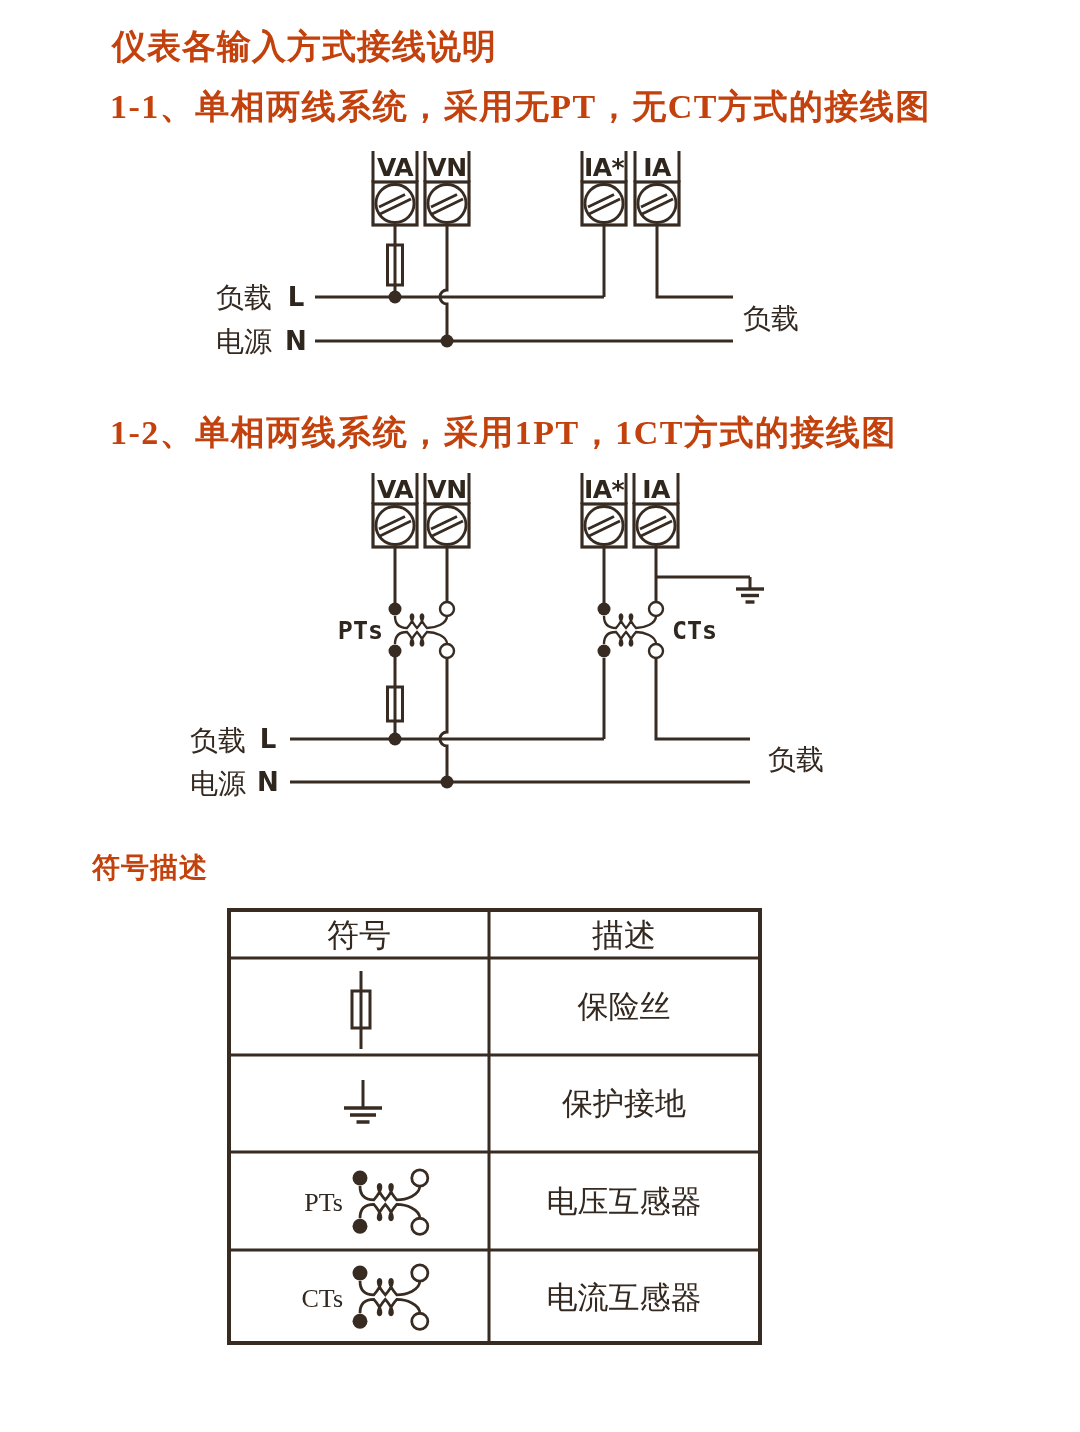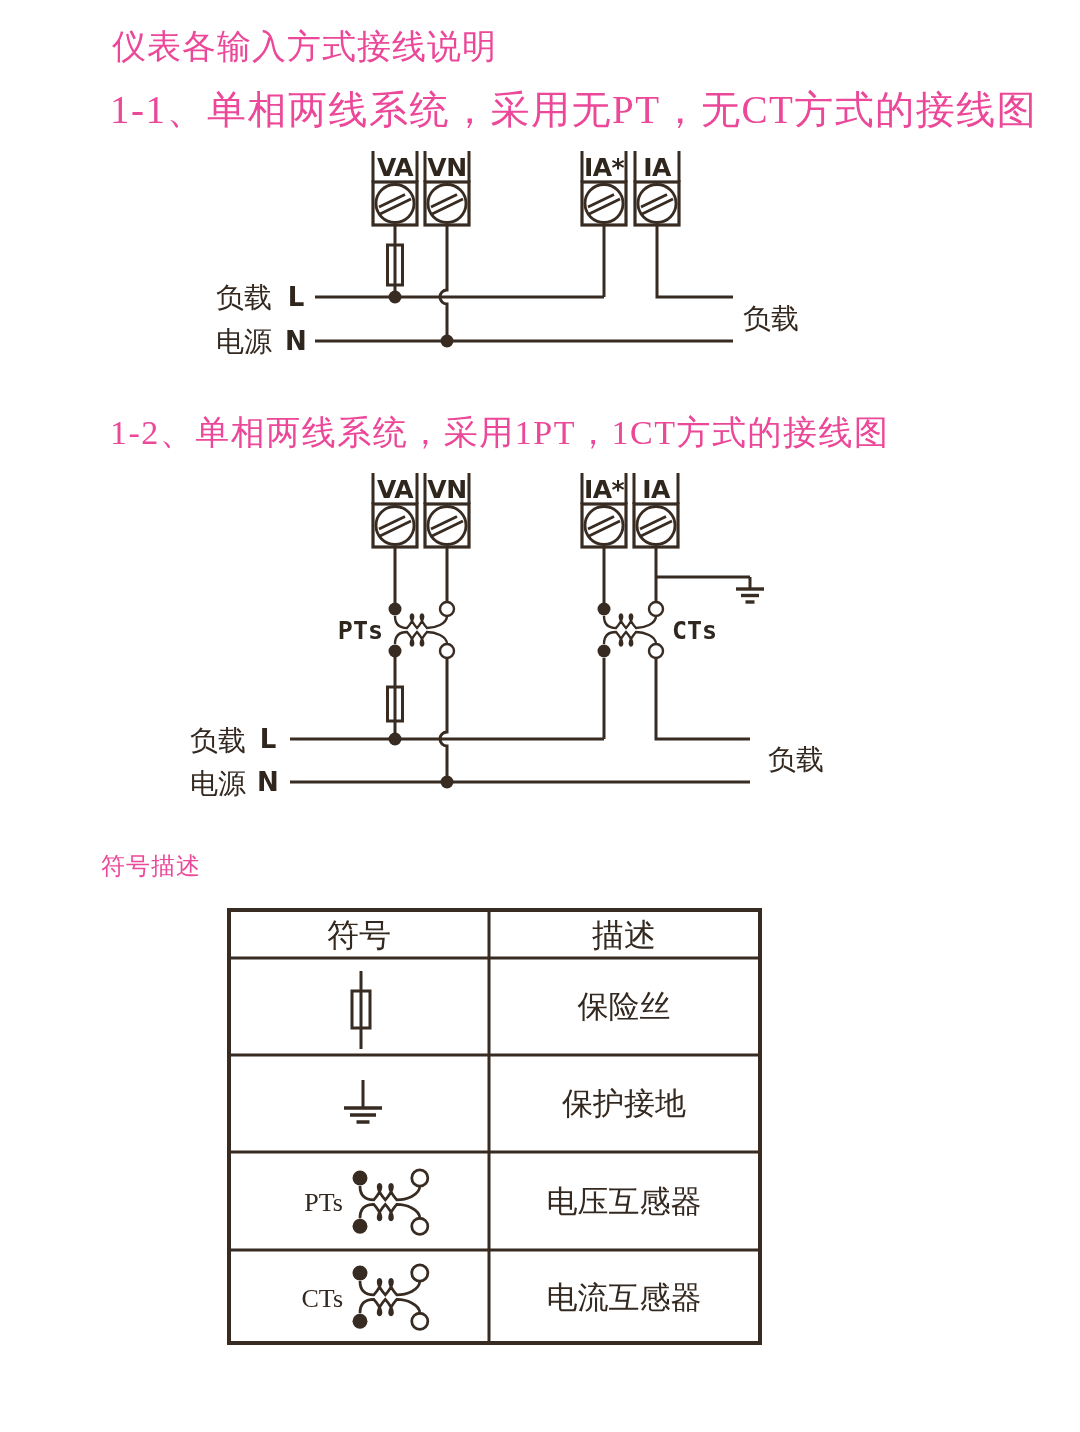--- a/index.html
+++ b/index.html
@@ -1,25 +1,25 @@
 <!DOCTYPE html>
 <html><head>
 <meta charset="utf-8">
 <style>
   html,body{margin:0;padding:0;}
   body{
     width:1080px;height:1432px;position:relative;background:#ffffff;
     font-family:"Liberation Serif","DejaVu Serif",serif;color:#372b22;
     overflow:hidden;
   }
-  .heading{position:absolute;white-space:nowrap;line-height:1;color:#ec4899;}
+  .heading{position:absolute;white-space:nowrap;line-height:1;color:#c2410c;font-weight:bold;}
   #doc-title{left:112px;top:30px;font-size:34px;letter-spacing:1px;}
-  #h-1-1{left:110px;top:90px;font-size:39px;letter-spacing:1.5px;text-align:right;}
+  #h-1-1{left:110px;top:90px;font-size:34px;letter-spacing:1.5px;text-align:right;}
   #h-1-2{left:110px;top:416px;font-size:34px;letter-spacing:1.5px;}
-  #h-symbols{left:101px;top:854px;font-size:24px;letter-spacing:1px;}
+  #h-symbols{left:92px;top:854px;font-size:28px;letter-spacing:1px;}
   svg{position:absolute;left:0;top:0;}
   .wire{stroke:#372b22;stroke-width:3;fill:none;stroke-linejoin:miter;}
   .thin{stroke:#372b22;stroke-width:2.4;fill:none;}
   .bar{stroke:#372b22;stroke-width:3.4;fill:none;}
   .cjk{font-family:"Liberation Serif","DejaVu Serif",serif;fill:#342920;}
   .lat{font-family:"DejaVu Sans","Liberation Sans",sans-serif;font-weight:700;fill:#2f261e;}
   .mono{font-family:"DejaVu Sans Mono","Liberation Mono",monospace;font-weight:700;fill:#2f261e;}
 </style>
 </head>
 <body>

